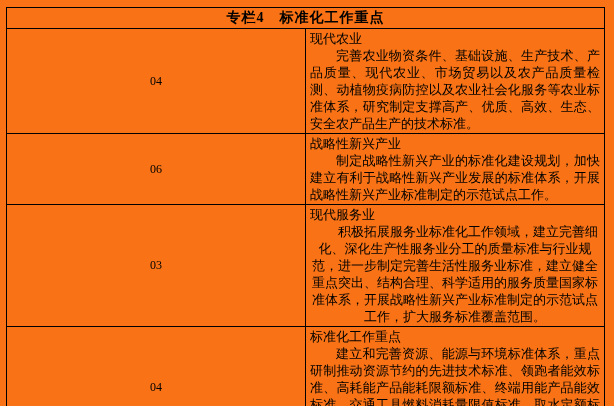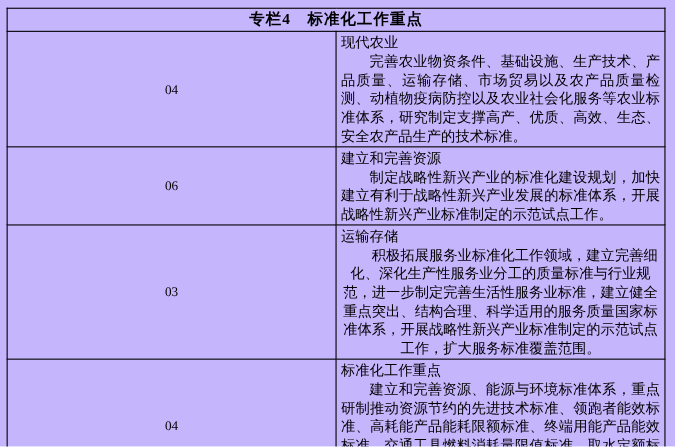--- a/index.html
+++ b/index.html
@@ -4,21 +4,21 @@
 <style>
   html, body {
     margin: 0;
     padding: 0;
     background: #ffffff;
   }
   .page {
     position: relative;
     width: 614px;
     height: 406px;
-    background: #c4b5fd;
+    background: #f97316;
     box-sizing: border-box;
     padding: 7px 0 17px 6px;
     font-family: "Liberation Serif", "DejaVu Serif", serif;
     color: #000000;
   }
   table.panel {
     border-collapse: collapse;
     width: 599px;
     table-layout: fixed;
   }
@@ -75,34 +75,34 @@
     <thead>
       <tr>
         <th class="panel-title" colspan="2">专栏4　标准化工作重点</th>
       </tr>
     </thead>
     <tbody>
       <tr>
         <td class="num-cell">04</td>
         <td class="content-cell">
           <div class="row-heading">现代农业</div>
-          <p class="row-body">完善农业物资条件、基础设施、生产技术、产品质量、运输存储、市场贸易以及农产品质量检测、动植物疫病防控以及农业社会化服务等农业标准体系，研究制定支撑高产、优质、高效、生态、安全农产品生产的技术标准。</p>
+          <p class="row-body">完善农业物资条件、基础设施、生产技术、产品质量、现代农业、市场贸易以及农产品质量检测、动植物疫病防控以及农业社会化服务等农业标准体系，研究制定支撑高产、优质、高效、生态、安全农产品生产的技术标准。</p>
         </td>
       </tr>
       <tr>
         <td class="num-cell">06</td>
         <td class="content-cell">
-          <div class="row-heading">建立和完善资源</div>
+          <div class="row-heading">战略性新兴产业</div>
           <p class="row-body">制定战略性新兴产业的标准化建设规划，加快建立有利于战略性新兴产业发展的标准体系，开展战略性新兴产业标准制定的示范试点工作。</p>
         </td>
       </tr>
       <tr>
         <td class="num-cell">03</td>
         <td class="content-cell">
-          <div class="row-heading">运输存储</div>
+          <div class="row-heading">现代服务业</div>
           <p class="row-body">积极拓展服务业标准化工作领域，建立完善细化、深化生产性服务业分工的质量标准与行业规范，进一步制定完善生活性服务业标准，建立健全重点突出、结构合理、科学适用的服务质量国家标准体系，开展战略性新兴产业标准制定的示范试点工作，扩大服务标准覆盖范围。</p>
         </td>
       </tr>
       <tr>
         <td class="num-cell">04</td>
         <td class="content-cell">
           <div class="row-heading">标准化工作重点</div>
           <p class="row-body">建立和完善资源、能源与环境标准体系，重点研制推动资源节约的先进技术标准、领跑者能效标准、高耗能产品能耗限额标准、终端用能产品能效标准、交通工具燃料消耗量限值标准、取水定额标准、废旧产品回收利用与再生资源标准，完善资源节约标准体系。</p>
         </td>
       </tr>

